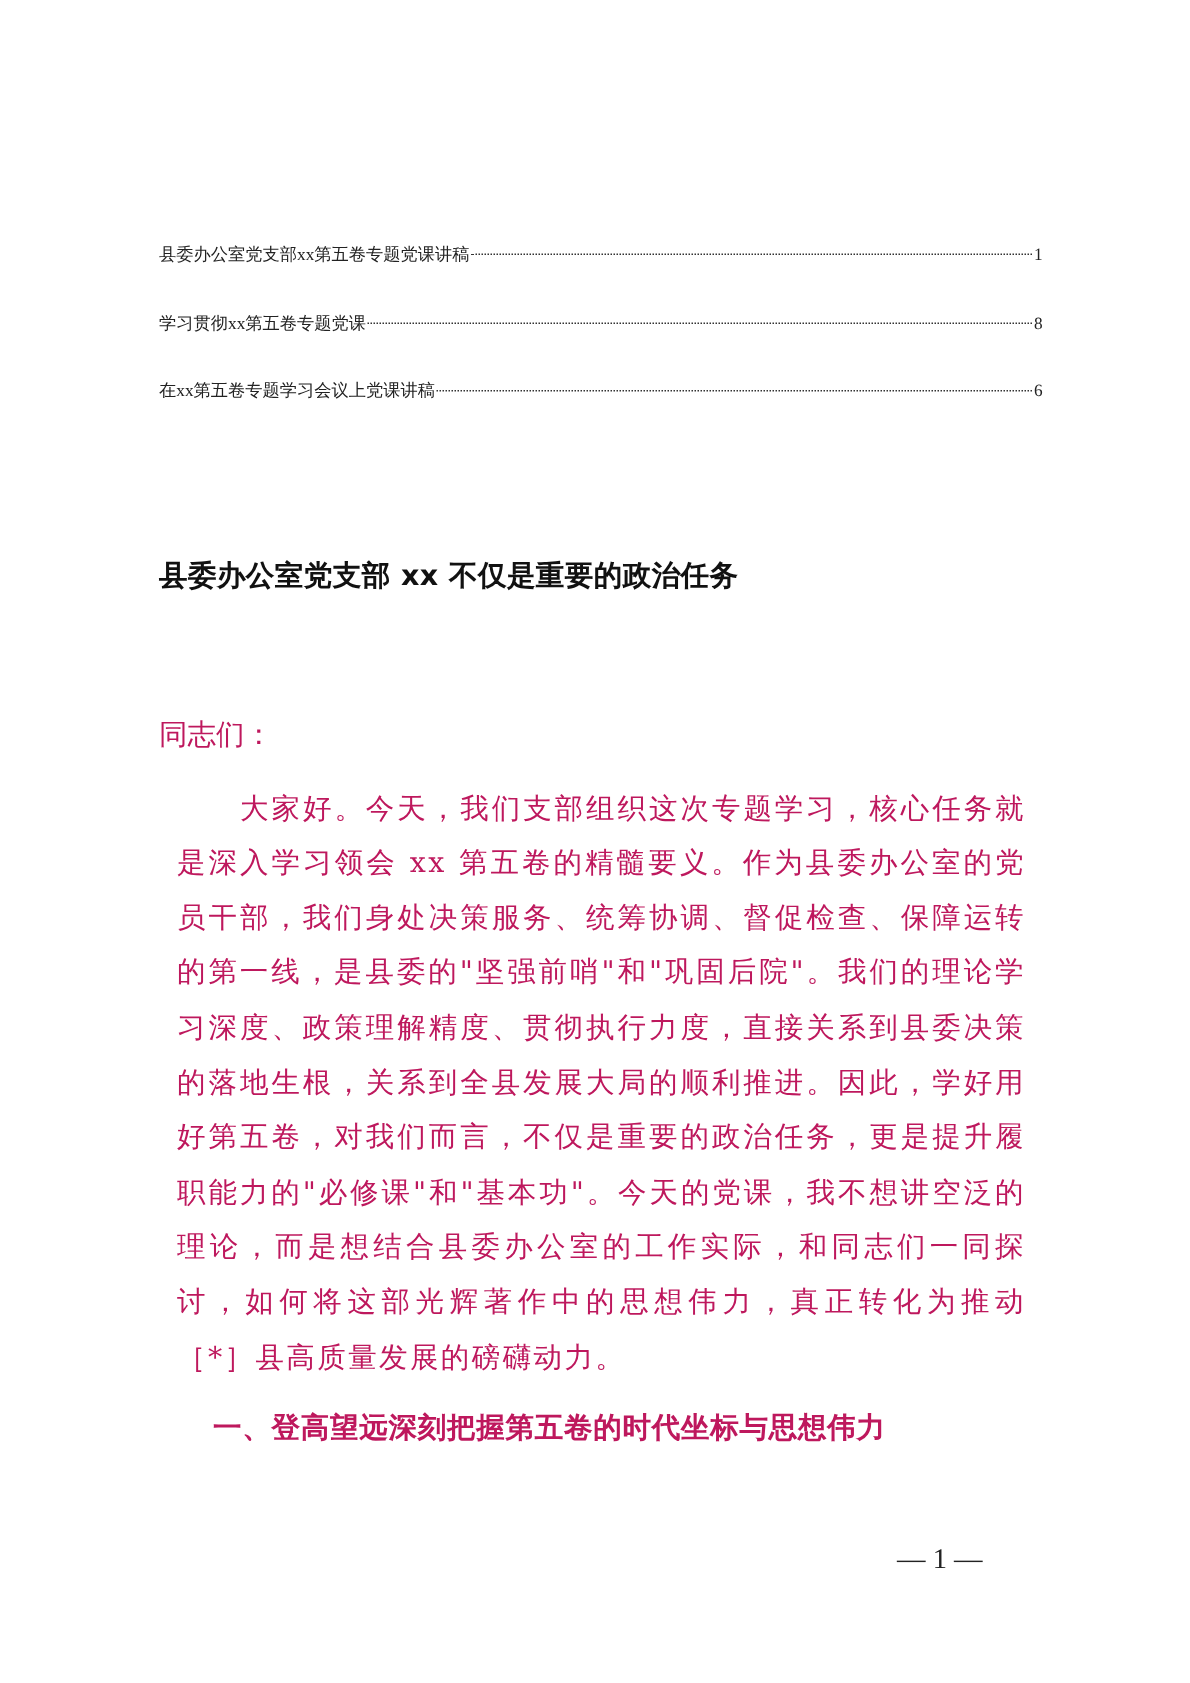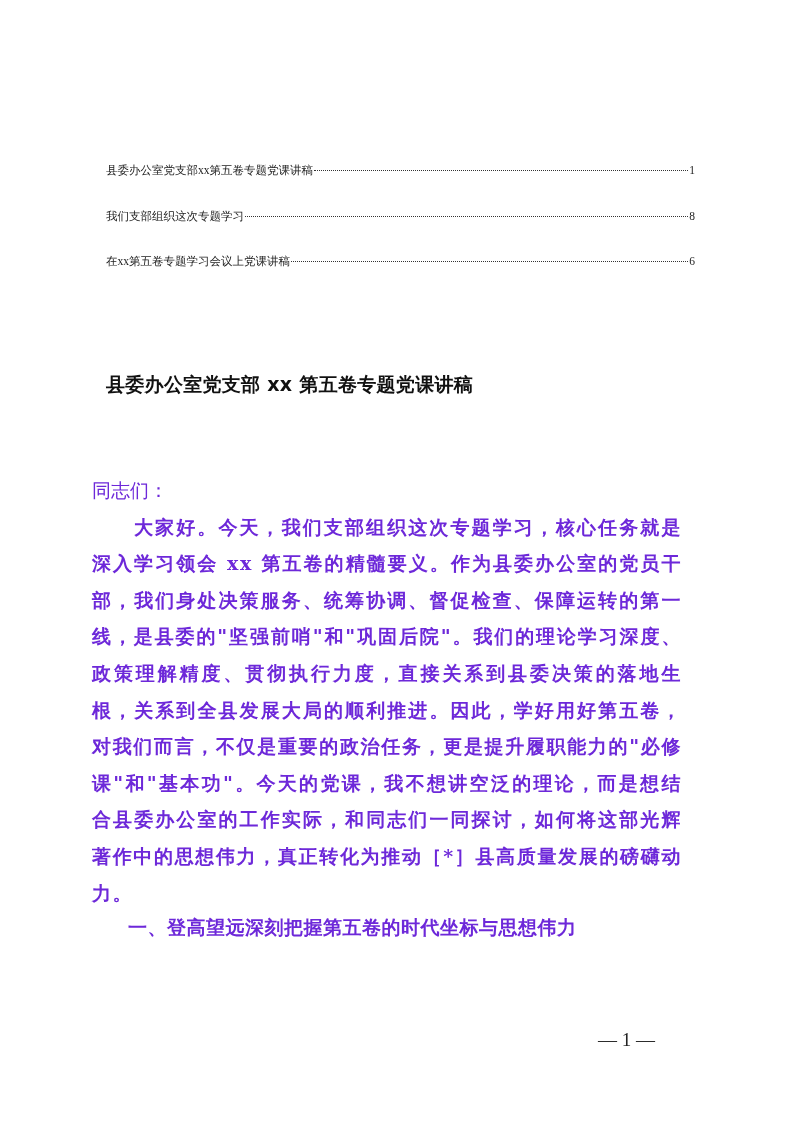--- a/index.html
+++ b/index.html
@@ -63,44 +63,43 @@
       font-weight: bold;
       font-size: 19px;
       line-height: 26px;
       color: #111;
       white-space: nowrap;
       letter-spacing: 0.3px;
     }
     
     .body-text {
       position: absolute;
-      left: 92px;
+      left: 106px;
       top: 472px;
       width: 590px;
       font-family: "DejaVu Serif", "Liberation Serif", serif;
       font-size: 19px;
       line-height: 36.6px;
-      color: #6d28d9;
+      color: #be185d;
     }
     .salutation {
       margin: 0;
       height: 36.6px;
     }
     .para {
-      margin: 0;
+      margin: 12px;
       text-indent: 42px;
       text-align: justify;
       text-align-last: left;
       letter-spacing: 1.6px;
-      font-weight: bold;
     }
     .section-heading {
       margin: 0;
       padding-left: 36px;
-      font-family: Liberation Mono, monospace;
+      font-family: Liberation Serif, serif;
       font-weight: bold;
       font-size: 19px;
       letter-spacing: 0.5px;
       line-height: 36.6px;
     }
     .page-number {
       position: absolute;
       left: 598px;
       top: 1029px;
       font-family: "Liberation Serif", "DejaVu Serif", serif;
@@ -114,32 +113,32 @@
 
 <div class="page">
 
   <div class="toc">
     <div class="toc-entry">
       <span class="toc-title">县委办公室党支部xx第五卷专题党课讲稿</span>
       <span class="toc-leader"></span>
       <span class="toc-page">1</span>
     </div>
     <div class="toc-entry">
-      <span class="toc-title">我们支部组织这次专题学习</span>
+      <span class="toc-title">学习贯彻xx第五卷专题党课</span>
       <span class="toc-leader"></span>
       <span class="toc-page">8</span>
     </div>
     <div class="toc-entry">
       <span class="toc-title">在xx第五卷专题学习会议上党课讲稿</span>
       <span class="toc-leader"></span>
       <span class="toc-page">6</span>
     </div>
   </div>
 
-  <h1 class="doc-title" style="margin:0;">县委办公室党支部 xx 第五卷专题党课讲稿</h1>
+  <h1 class="doc-title" style="margin:0;">县委办公室党支部 xx 不仅是重要的政治任务</h1>
 
   <div class="body-text">
     <p class="salutation">同志们：</p>
     <p class="para">大家好。今天，我们支部组织这次专题学习，核心任务就是深入学习领会 xx 第五卷的精髓要义。作为县委办公室的党员干部，我们身处决策服务、统筹协调、督促检查、保障运转的第一线，是县委的"坚强前哨"和"巩固后院"。我们的理论学习深度、政策理解精度、贯彻执行力度，直接关系到县委决策的落地生根，关系到全县发展大局的顺利推进。因此，学好用好第五卷，对我们而言，不仅是重要的政治任务，更是提升履职能力的"必修课"和"基本功"。今天的党课，我不想讲空泛的理论，而是想结合县委办公室的工作实际，和同志们一同探讨，如何将这部光辉著作中的思想伟力，真正转化为推动［*］县高质量发展的磅礴动力。</p>
     <h2 class="section-heading">一、登高望远深刻把握第五卷的时代坐标与思想伟力</h2>
   </div>
 
   <div class="page-number">— 1 —</div>
 
 </div>

